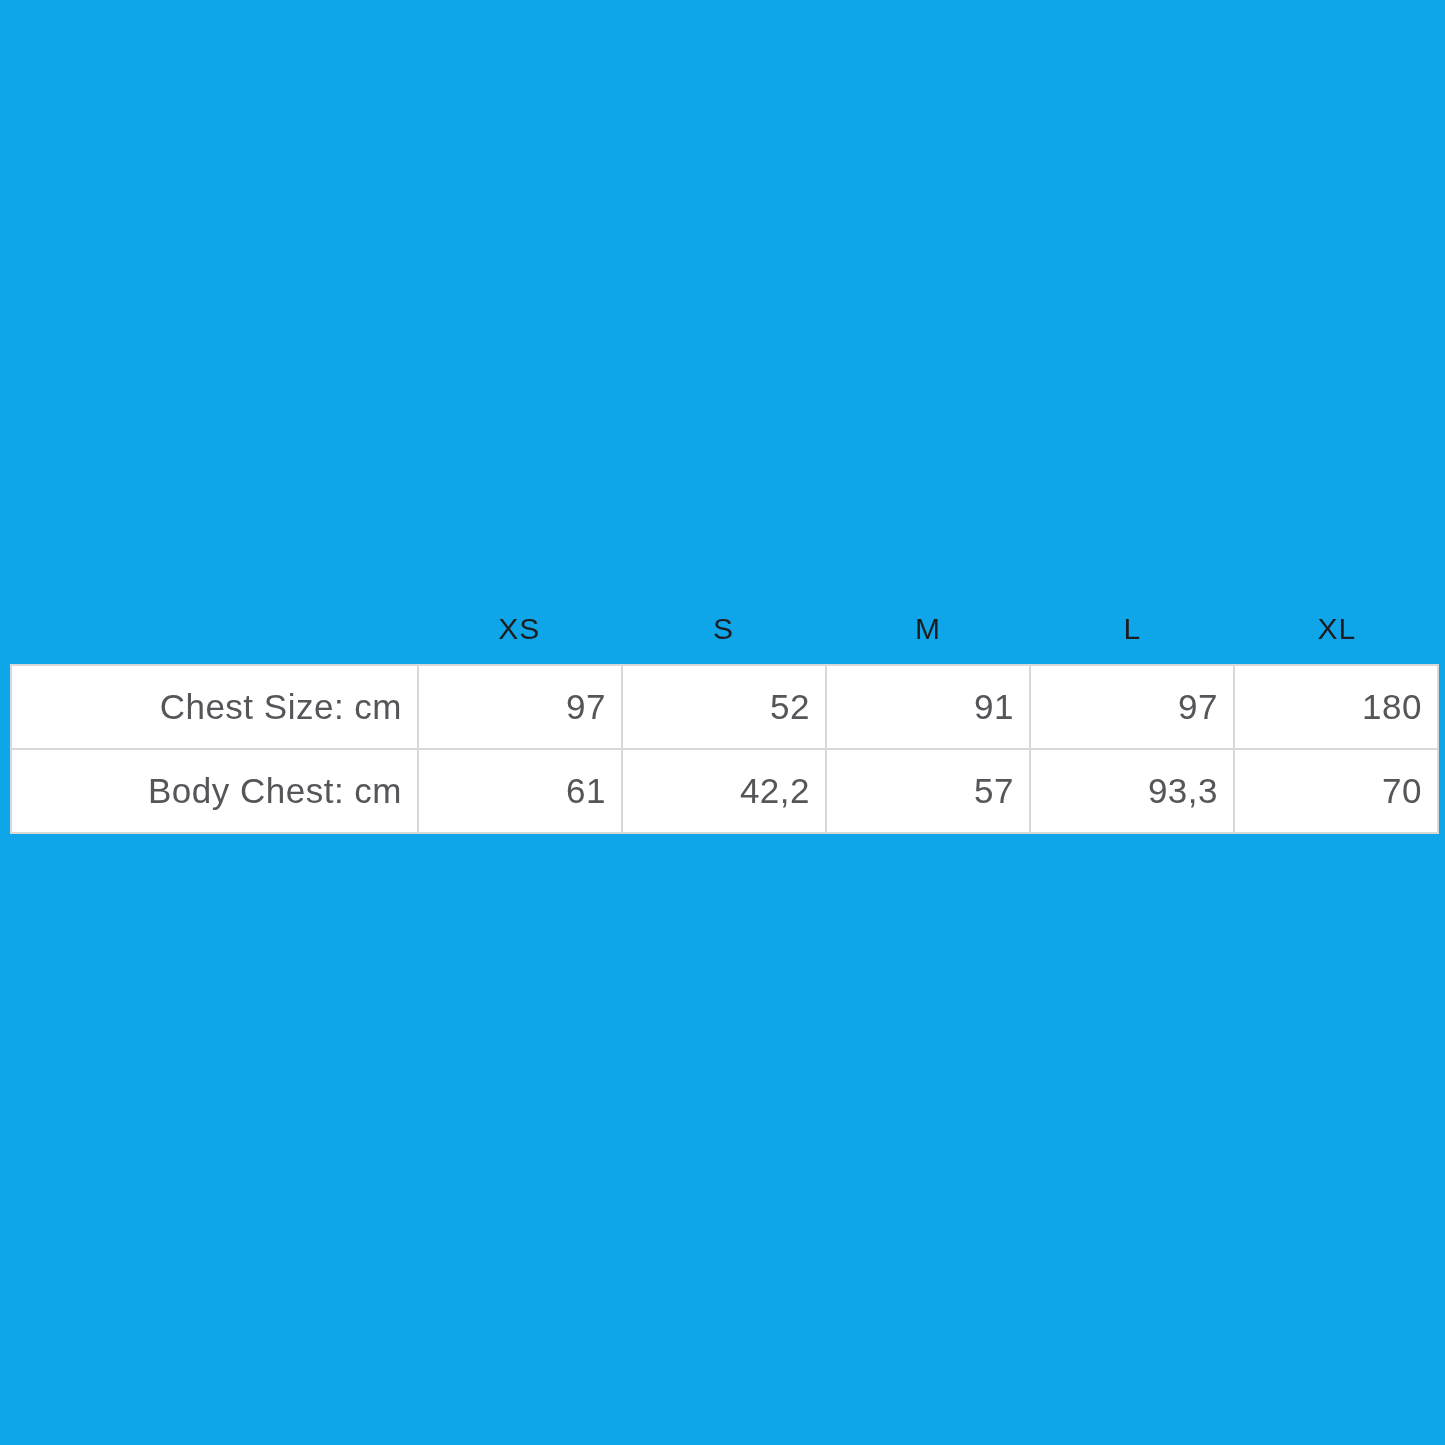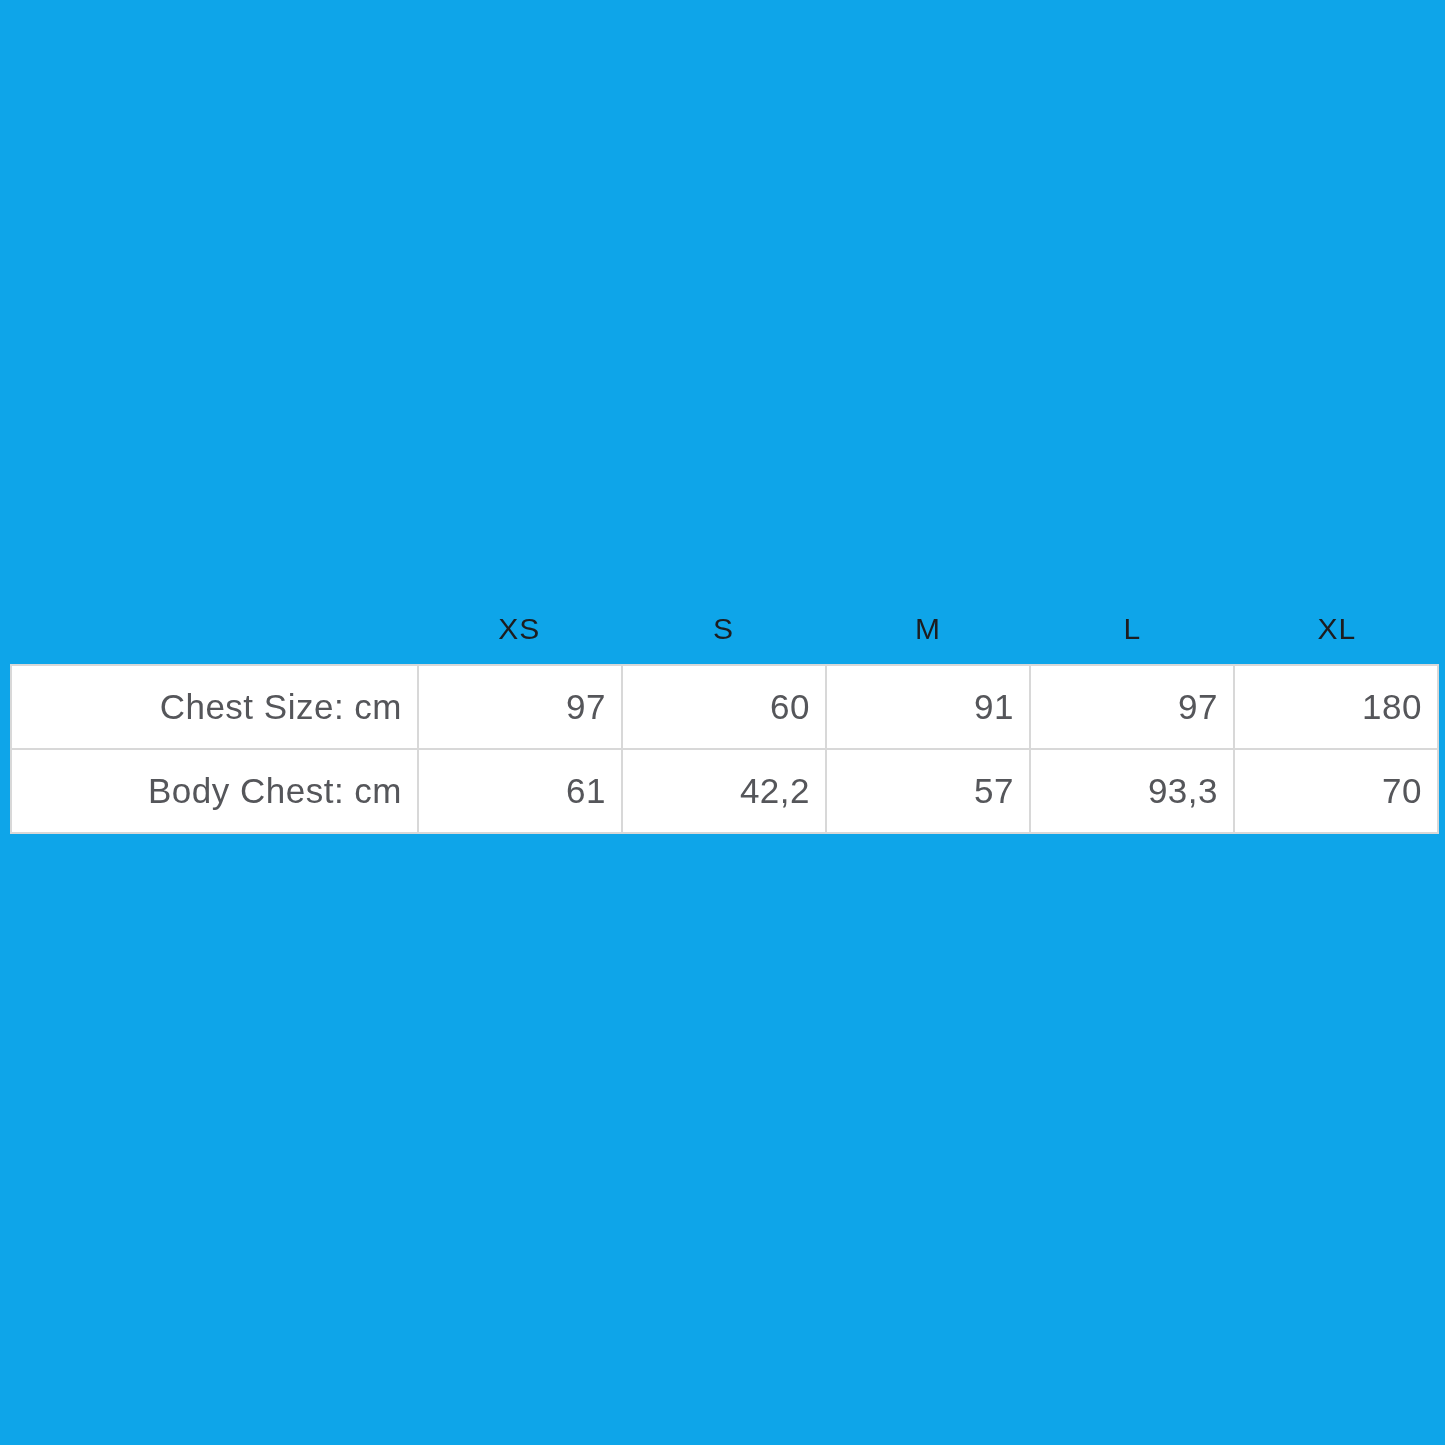--- a/index.html
+++ b/index.html
@@ -74,21 +74,21 @@
         <col>
           <col>
           <col>
           <col>
           <col>
       </colgroup>
       <tbody>
         <tr>
           <td>Chest Size: cm</td>
           <td>97</td>
-          <td>60</td>
+          <td>52</td>
           <td>91</td>
           <td>97</td>
           <td>180</td>
         </tr>
         <tr>
           <td>Body Chest: cm</td>
           <td>61</td>
           <td>42,2</td>
           <td>57</td>
           <td>93,3</td>

